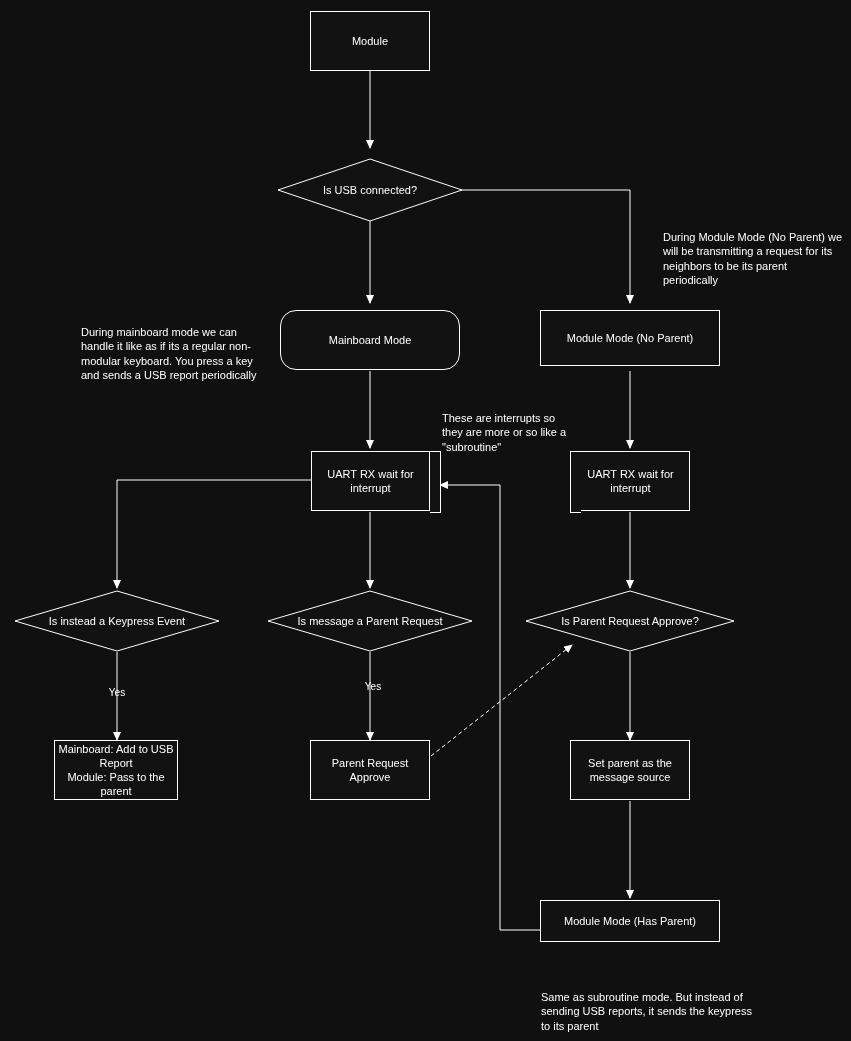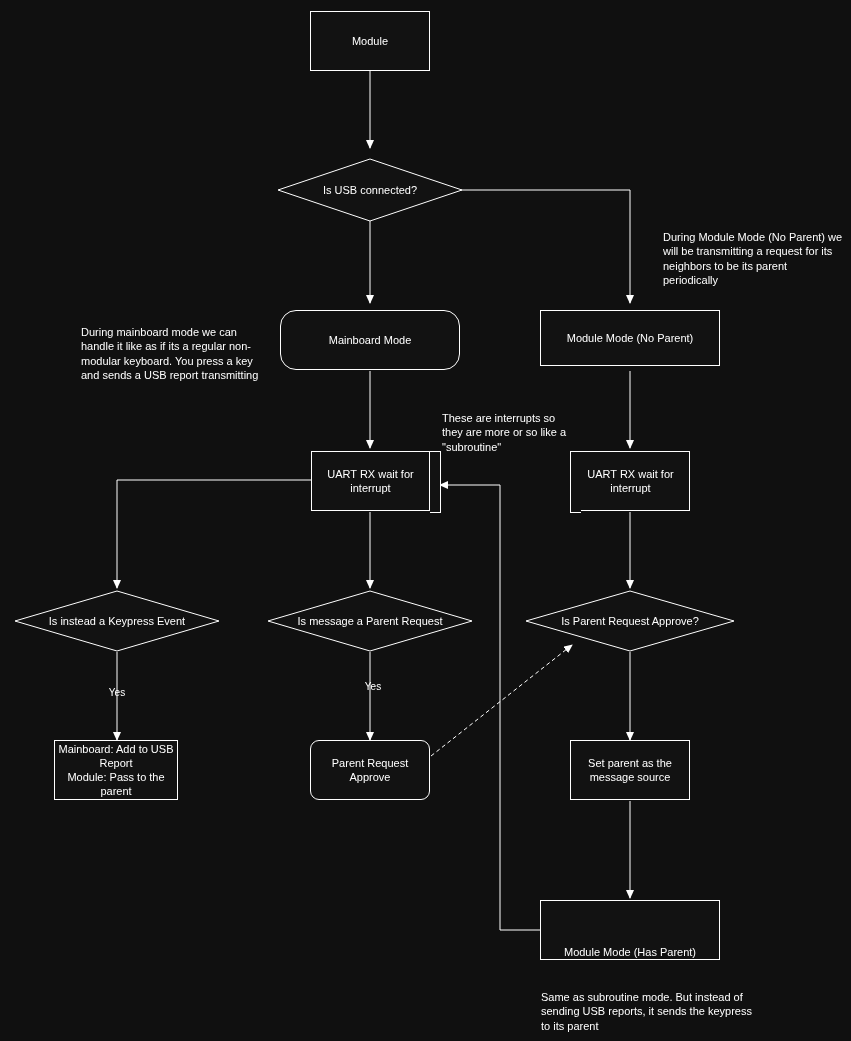--- a/index.html
+++ b/index.html
@@ -166,44 +166,44 @@
       <polygon points="103,1 205,31 103,61 1,31" fill="#121212" stroke="#ffffff" stroke-width="1"></polygon>
     </svg>
     <div class="label">Is message a Parent Request</div>
   </div>
 
   <div class="node box" style="left:54px; top:740px; width:124px; height:60px; white-space:pre-line;">
     <span>Mainboard: Add to USB Report
 Module: Pass to the parent</span>
   </div>
 
-  <div class="node box" style="left:310px; top:740px; width:120px; height:60px; white-space:pre-line;border-radius:9px;">
+  <div class="node box" style="left:310px; top:740px; width:120px; height:60px; white-space:pre-line;">
     <span>Parent Request Approve</span>
   </div>
 
   <div class="node box" style="left:570px; top:740px; width:120px; height:60px; white-space:pre-line;">
     <span>Set parent as the message source</span>
   </div>
 
-  <div class="node box" style="left:540px; top:900px; width:180px; height:60px;align-items:flex-end;">
+  <div class="node box" style="left:540px; top:900px; width:180px; height:42px;">
     <span>Module Mode (Has Parent)</span>
   </div>
 
   <div class="edgelabel" style="left:97px; top:687px; width:40px;">
     <span>Yes</span>
   </div>
   <div class="edgelabel" style="left:353px; top:681px; width:40px;">
     <span>Yes</span>
   </div>
 
   <div class="note" style="left:663px; top:215px; width:180px;">
     <span>During Module Mode (No Parent) we will be transmitting a request for its neighbors to be its parent periodically</span>
   </div>
   <div class="note" style="left:81px; top:310px; width:180px;">
-    <span>During mainboard mode we can handle it like as if its a regular non-modular keyboard. You press a key and sends a USB report transmitting</span>
+    <span>During mainboard mode we can handle it like as if its a regular non-modular keyboard. You press a key and sends a USB report periodically</span>
   </div>
   <div class="note" style="left:442px; top:396px; width:130px;">
     <span>These are interrupts so they are more or so like a "subroutine"</span>
   </div>
   <div class="note" style="left:541px; top:975px; width:215px;">
     <span>Same as subroutine mode. But instead of sending USB reports, it sends the keypress to its parent</span>
   </div>
 
 </div>
 

